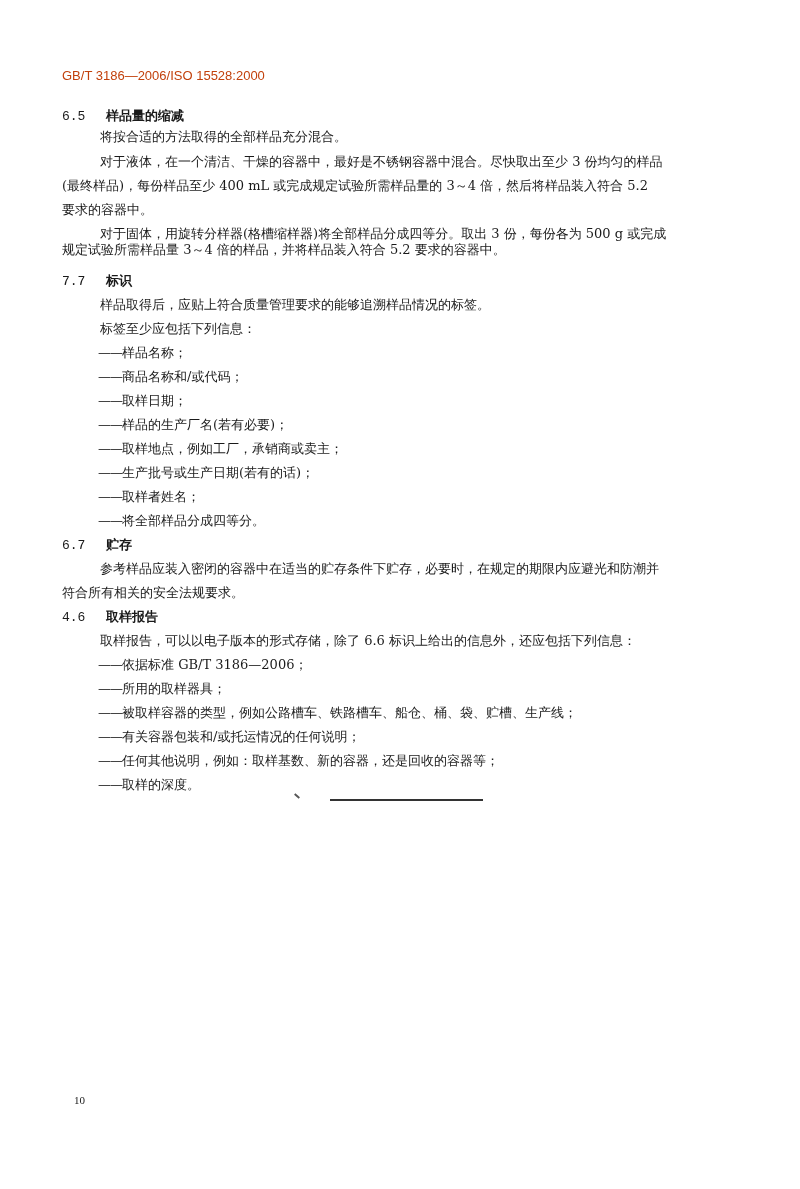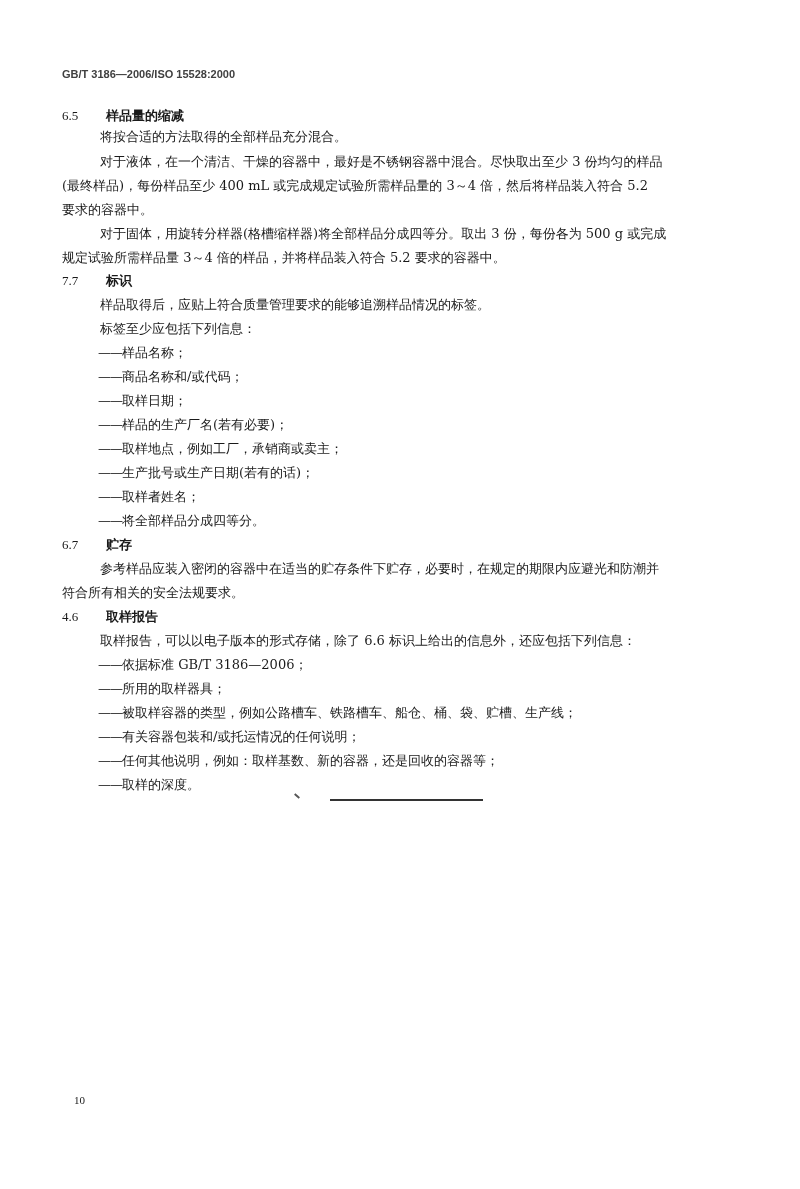--- a/index.html
+++ b/index.html
@@ -1,22 +1,22 @@
 <!DOCTYPE html>
 <html><head>
 <meta charset="utf-8">
 <style>
   html, body { margin: 0; padding: 0; background: #ffffff; }
   body { width: 800px; height: 1189px; position: relative; overflow: hidden;
          font-family: "DejaVu Serif", "Liberation Serif", serif; color: #1a1a1a; }
   .header { position: absolute; left: 62px; top: 68px; font-family: "Liberation Sans", "DejaVu Sans", sans-serif;
-            font-weight: bold; font-size: 11px; letter-spacing: 0; color: #404040; }
+            font-weight: normal; font-size: 13px; letter-spacing: 0; color: #c2410c; }
   .line { position: absolute; left: 0; font-size: 13px; line-height: 20px; white-space: nowrap; }
   .sec { left: 62px; }
-  .sec .num { display: inline-block; width: 44px; font-family: Liberation Serif, serif; }
+  .sec .num { display: inline-block; width: 44px; font-family: Liberation Mono, monospace; }
   .sec .title { font-family: "DejaVu Sans", sans-serif; font-weight: bold; }
   .p1 { left: 100px; }
   .p0 { left: 62px; }
   .item { left: 98px; }
   .dash { display: inline-block; letter-spacing: -1px; }
   .rule { position: absolute; left: 330px; top: 799px; width: 153px; height: 2px; background: #333; }
   .tick { position: absolute; left: 294px; top: 795px; width: 6px; height: 2px; background: #555; transform: rotate(40deg); }
   .pagenum { position: absolute; left: 74px; top: 1094px; font-size: 11px; font-family: "Liberation Serif", serif; }
 </style>
 </head>
@@ -25,21 +25,21 @@
 <div class="header">GB/T 3186—2006/ISO 15528:2000</div>
 
 <div class="line sec" style="top:106px">
   <span class="num">6.5</span><span class="title">样品量的缩减</span>
 </div>
 <div class="line p1" style="top:127px">将按合适的方法取得的全部样品充分混合。</div>
 <div class="line p1" style="top:152px">对于液体，在一个清洁、干燥的容器中，最好是不锈钢容器中混合。尽快取出至少 3 份均匀的样品</div>
 <div class="line p0" style="top:176px">(最终样品)，每份样品至少 400 mL 或完成规定试验所需样品量的 3～4 倍，然后将样品装入符合 5.2</div>
 <div class="line p0" style="top:200px">要求的容器中。</div>
 <div class="line p1" style="top:224px">对于固体，用旋转分样器(格槽缩样器)将全部样品分成四等分。取出 3 份，每份各为 500 g 或完成</div>
-<div class="line p0" style="top:248px">规定试验所需样品量 3～4 倍的样品，并将样品装入符合 5.2 要求的容器中。</div>
+<div class="line p0" style="top:240px">规定试验所需样品量 3～4 倍的样品，并将样品装入符合 5.2 要求的容器中。</div>
 
 <div class="line sec" style="top:271px">
   <span class="num">7.7</span><span class="title">标识</span>
 </div>
 <div class="line p1" style="top:295px">样品取得后，应贴上符合质量管理要求的能够追溯样品情况的标签。</div>
 <div class="line p1" style="top:319px">标签至少应包括下列信息：</div>
 <div class="line item" style="top:343px"><span class="dash">——</span><span>样品名称；</span></div>
 <div class="line item" style="top:367px"><span class="dash">——</span><span>商品名称和/或代码；</span></div>
 <div class="line item" style="top:391px"><span class="dash">——</span><span>取样日期；</span></div>
 <div class="line item" style="top:415px"><span class="dash">——</span><span>样品的生产厂名(若有必要)；</span></div>

